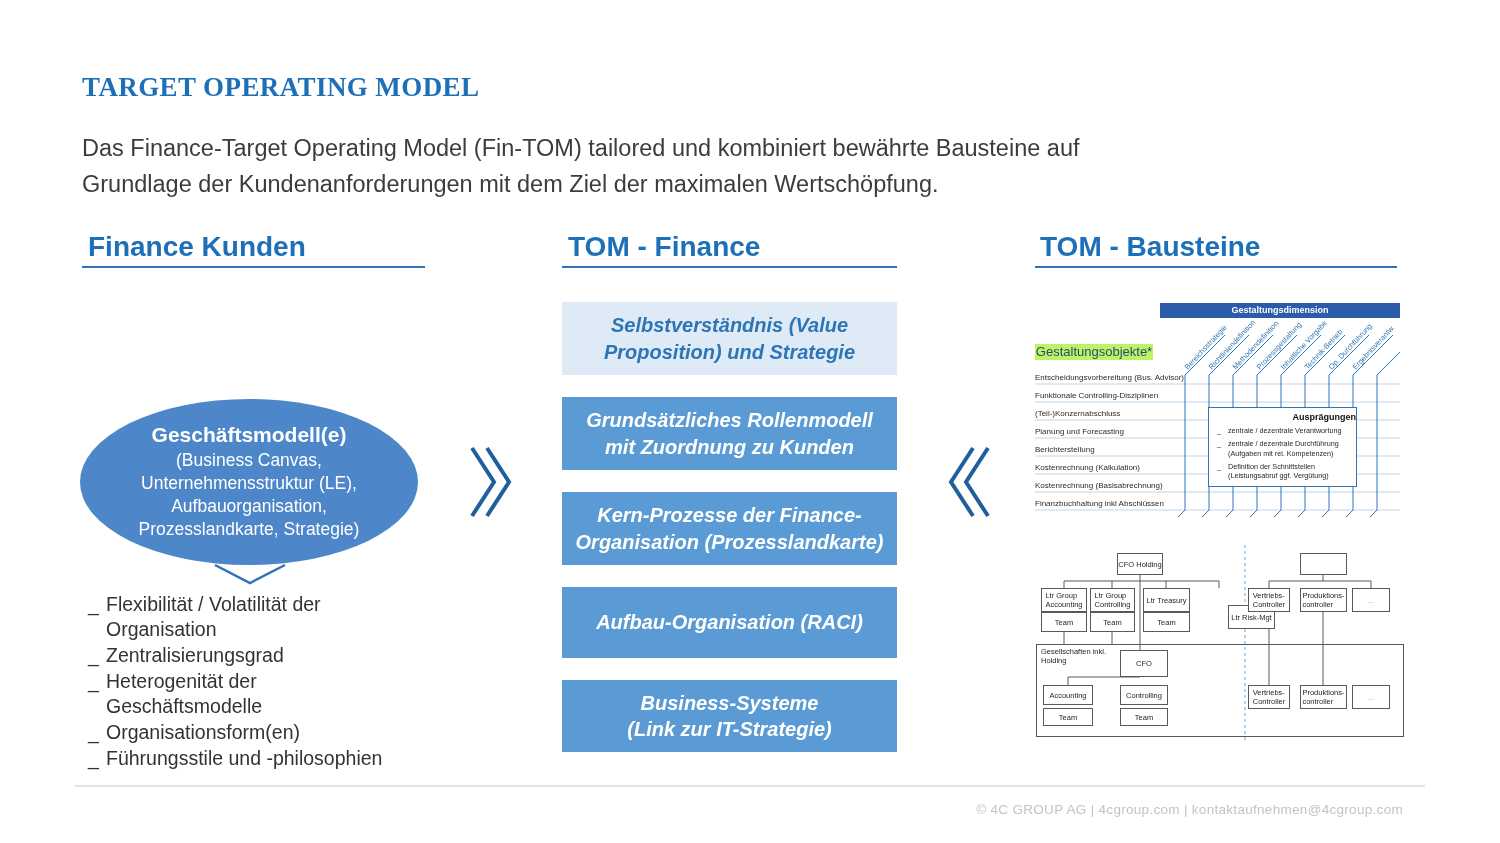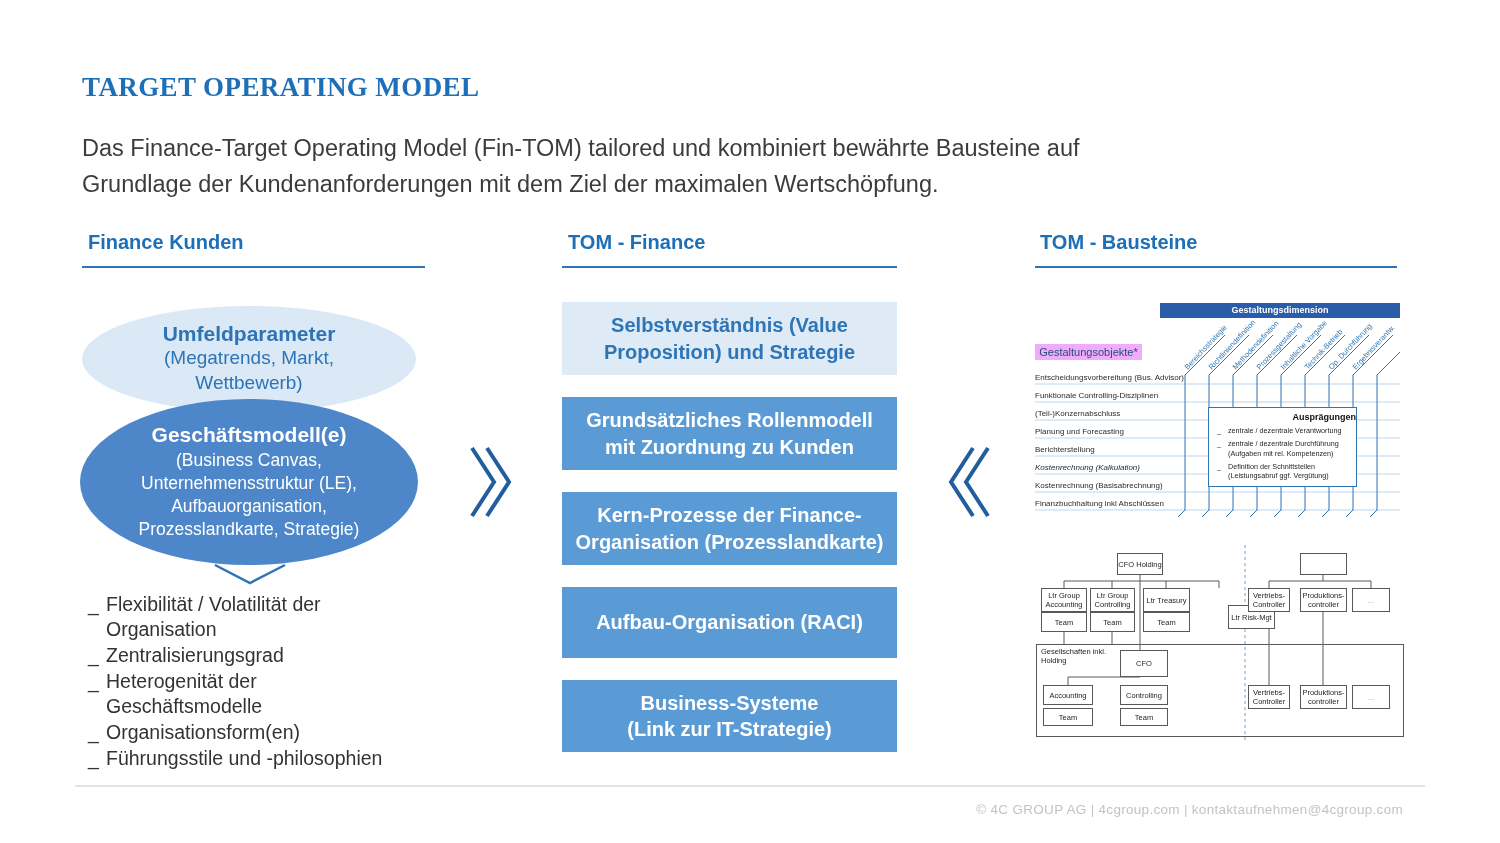--- a/index.html
+++ b/index.html
@@ -3,59 +3,59 @@
 <meta charset="utf-8">
 <style>
   * { margin:0; padding:0; box-sizing:border-box; }
   html,body { width:1500px; height:843px; background:#fff; font-family:"Liberation Sans", sans-serif; }
   .slide { position:relative; width:1500px; height:843px; overflow:hidden; background:#fff; }
   .pre { white-space:pre-line; }
 
   .title { position:absolute; left:82px; top:72px; font-size:27px; font-weight:bold; color:#1D6FB8; letter-spacing:.4px;font-family:Liberation Serif, serif; }
   .subtitle { position:absolute; left:82px; top:130px; width:1300px; font-size:23.5px; color:#3C3C3C; line-height:1.55; }
 
-  .col-head { position:absolute; font-size:20px; font-weight:bold; color:#1D6FB8; }
+  .col-head { position:absolute; font-size:28px; font-weight:bold; color:#1D6FB8; }
   .col-rule { position:absolute; top:266px; height:2px; background:#2E75B6; }
 
   
   .ellipse { position:absolute; border-radius:50%; display:flex; flex-direction:column; justify-content:center; align-items:center; text-align:center; }
   .ellipse-light { left:82px; top:306px; width:334px; height:106px; background:#DBE9F7; color:#2E74B5; z-index:1; }
   .ellipse-light .e-title { font-size:21px; font-weight:bold; }
   .ellipse-light .e-sub { font-size:19px; line-height:1.3; }
   .ellipse-dark { left:80px; top:399px; width:338px; height:166px; background:#4D87C9; color:#fff; z-index:2; }
   .ellipse-dark .e-title { font-size:21px; font-weight:bold; margin-bottom:2px; }
   .ellipse-dark .e-sub { font-size:17.5px; line-height:1.32; }
 
   .bullet-list { position:absolute; left:88px; top:592px; width:340px; list-style:none; }
   .bullet-list li { display:flex; font-size:19.5px; color:#333; line-height:1.28; margin-bottom:1px; }
   .bullet-list .b-char { flex:0 0 18px; color:#333; }
 
   
-  .tom-box { position:absolute; left:562px; width:335px; display:flex; align-items:center; justify-content:center; text-align:center; font-weight:bold; font-size:20px; line-height:1.32; }
+  .tom-box { position:absolute; left:562px; width:335px; display:flex; align-items:center; justify-content:center; text-align:center; font-weight:bold; font-size:20px; line-height:1.32;font-style:italic; }
   .tom-box.light { background:#DEEBF7; color:#2E75B6; }
   .tom-box.solid { background:#5B9BD5; color:#fff; }
 
   .icon-abs { position:absolute; }
 
   
   .matrix { position:absolute; left:1035px; top:298px; width:365px; height:225px; }
   .matrix svg.mlines { position:absolute; left:0; top:0; }
   .m-header { position:absolute; left:125px; top:5px; width:240px; height:15px; background:#2A5CAA; color:#fff; font-size:9px; font-weight:bold; text-align:center; line-height:15px; }
-  .m-objects { position:absolute; left:0; top:46px; width:107px; height:16px; background:#f0abfc; color:#1F4E79; font-size:11px; text-align:center; line-height:16px; }
+  .m-objects { position:absolute; left:0; top:46px; width:118px; height:16px; background:#bef264; color:#1F4E79; font-size:13px; text-align:center; line-height:16px; }
   .m-row { position:absolute; left:0; font-size:8px; color:#2b2b2b; white-space:nowrap; }
   .dim-label { position:absolute; top:64px; height:10px; line-height:10px; font-size:7.5px; color:#2E75B6; white-space:nowrap; transform:rotate(-47deg); transform-origin:0 100%; }
   .ausp { position:absolute; left:173px; top:109px; width:149px; height:80px; background:#fff; border:1.5px solid #2E75B6; z-index:3; padding-top:4px; }
   .ausp-title { text-align:right; font-size:9px; font-weight:bold; color:#111; }
   .ausp-item { display:flex; padding:0 5px 0 8px; margin-top:4px; font-size:7.2px; color:#262626; line-height:1.3; }
   .ausp-item .b-char { flex:0 0 11px; }
 
   
   .orgchart { position:absolute; left:1035px; top:540px; width:370px; height:205px; }
   .orgchart svg.olines { position:absolute; left:0; top:0; }
-  .obox { position:absolute; background:#fff; border:1px solid #595959; display:flex; align-items:center; justify-content:center; text-align:center; font-size:7.5px; color:#1f1f1f; line-height:1.2; }
+  .obox { position:absolute; background:#fff; border:1px solid #595959; display:flex; align-items:center; justify-content:center; text-align:left; font-size:7.5px; color:#1f1f1f; line-height:1.2; }
   .obox.nofill { background:transparent; }
   .obox .dots { color:#9a9a9a; }
   .org-label { position:absolute; font-size:7.5px; color:#1f1f1f; line-height:1.25; }
 
   .footer-rule { position:absolute; left:75px; top:785px; width:1350px; height:2px; background:#E3E3E3; }
   .footer-text { position:absolute; right:97px; top:802px; font-size:13.5px; color:#C3C3C3; letter-spacing:.3px; }
 </style>
 </head>
 <body>
 
@@ -65,25 +65,20 @@
   <div class="subtitle pre">Das Finance-Target Operating Model (Fin-TOM) tailored und kombiniert bewährte Bausteine auf
 Grundlage der Kundenanforderungen mit dem Ziel der maximalen Wertschöpfung.</div>
 
   <div class="col-head" style="left:88px; top:231px;">Finance Kunden</div>
   <div class="col-rule" style="left:82px; width:343px;"></div>
   <div class="col-head" style="left:568px; top:231px;">TOM - Finance</div>
   <div class="col-rule" style="left:562px; width:335px;"></div>
   <div class="col-head" style="left:1040px; top:231px;">TOM - Bausteine</div>
   <div class="col-rule" style="left:1035px; width:362px;"></div>
 
-  <div class="ellipse ellipse-light">
-    <div class="e-title">Umfeldparameter</div>
-    <div class="e-sub pre">(Megatrends, Markt,
-Wettbewerb)</div>
-  </div>
   <div class="ellipse ellipse-dark">
     <div class="e-title">Geschäftsmodell(e)</div>
     <div class="e-sub pre">(Business Canvas,
 Unternehmensstruktur (LE),
 Aufbauorganisation,
 Prozesslandkarte, Strategie)</div>
   </div>
 
   <svg class="icon-abs" style="left:212px; top:562px;" width="76" height="26">
     <polyline points="3,3 38,21 73,3" fill="none" stroke="#2E75B6" stroke-width="2.5"></polyline>
@@ -168,21 +163,21 @@
     <div class="dim-label" style="left:251px;">Inhaltliche Vorgabe</div>
     <div class="dim-label" style="left:275px;">Technik-Betrieb</div>
     <div class="dim-label" style="left:299px;">Op. Durchführung</div>
     <div class="dim-label" style="left:323px;">Ergebnisverantw.</div>
 
     <div class="m-row" style="top:75px;">Entscheidungsvorbereitung (Bus. Advisor)</div>
     <div class="m-row" style="top:93px;">Funktionale Controlling-Disziplinen</div>
     <div class="m-row" style="top:111px;">(Teil-)Konzernabschluss</div>
     <div class="m-row" style="top:129px;">Planung und Forecasting</div>
     <div class="m-row" style="top:147px;">Berichterstellung</div>
-    <div class="m-row" style="top:165px;font-style:italic;">Kostenrechnung (Kalkulation)</div>
+    <div class="m-row" style="top:165px;">Kostenrechnung (Kalkulation)</div>
     <div class="m-row" style="top:183px;">Kostenrechnung (Basisabrechnung)</div>
     <div class="m-row" style="top:201px;">Finanzbuchhaltung inkl Abschlüssen</div>
 
     <div class="ausp">
       <div class="ausp-title">Ausprägungen</div>
       <div class="ausp-item">
           <span class="b-char">_</span>
           <span class="pre">zentrale / dezentrale Verantwortung</span>
         </div>
       <div class="ausp-item">

